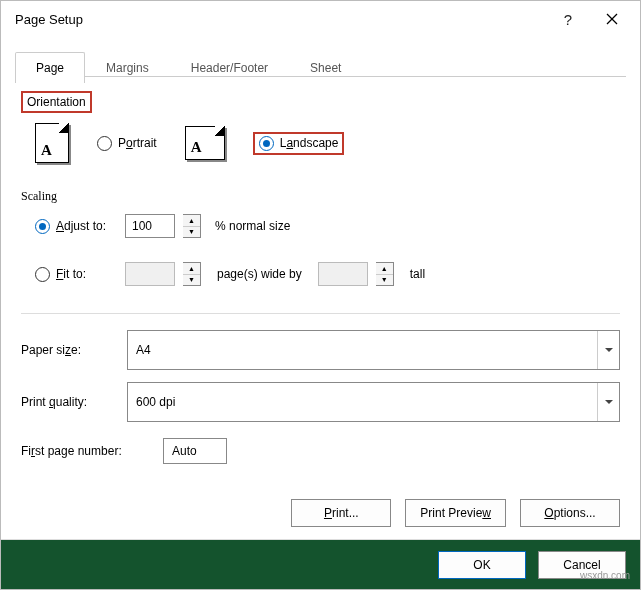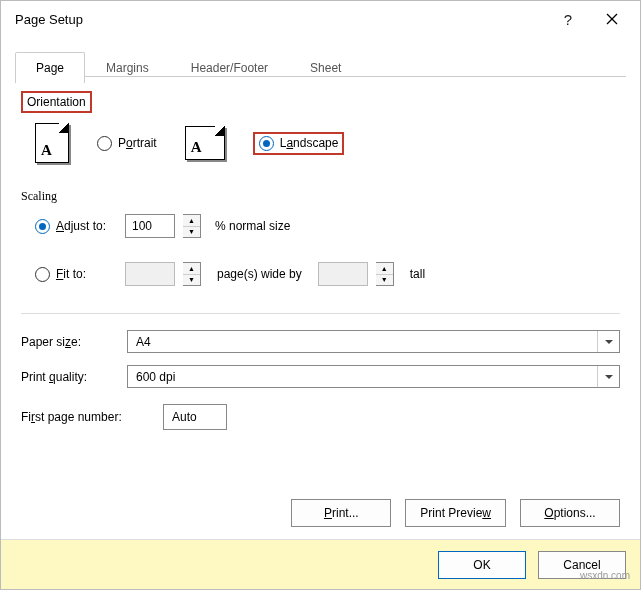--- a/index.html
+++ b/index.html
@@ -30,27 +30,27 @@
   .scaling-opts { margin: 10px 0 0 14px; display: grid; grid-template-columns: 90px auto; row-gap: 21px; align-items: center; }
   .spinner-wrap { display: inline-flex; align-items: center; gap: 8px; }
   .num-input { width: 50px; height: 24px; border: 1px solid #888; padding: 2px 6px; background: #fff; }
   .num-input.disabled { background: #f0f0f0; border-color: #bbb; color: #888; }
   .spin-btns { width: 18px; height: 24px; border: 1px solid #888; border-left: none; display: flex; flex-direction: column; background: #f5f5f5; }
   .spin-btns div { flex: 1; display: flex; align-items: center; justify-content: center; font-size: 7px; line-height: 1; }
   .spin-btns div:first-child { border-bottom: 1px solid #ccc; }
   hr { border: none; border-top: 1px solid #ddd; margin: 24px 0 16px 0; }
   .form-row { display: flex; align-items: center; margin-bottom: 12px; gap: 12px; }
   .form-row .lbl { width: 94px; }
-  .select { flex: 1; height: 23px; border: 1px solid #888; display: flex; align-items: center; padding: 0 8px; position: relative; background: #fff; }
+  .select { flex: 1; height: 40px; border: 1px solid #888; display: flex; align-items: center; padding: 0 8px; position: relative; background: #fff; }
   .select .sel-arrow { position: absolute; right: 0; top: 0; bottom: 0; width: 22px; border-left: 1px solid #ccc; display: flex; align-items: center; justify-content: center; }
   .select .sel-arrow::after { content: ""; border-left: 4px solid transparent; border-right: 4px solid transparent; border-top: 4px solid #444; }
   .text-input { height: 26px; border: 1px solid #888; padding: 2px 8px; width: 64px; background: #fff; }
   .btn-row { display: flex; justify-content: flex-end; gap: 14px; padding: 0 6px; position: absolute; left: 14px; right: 14px; bottom: 62px; }
   .btn { min-width: 100px; height: 28px; border: 1px solid #888; background: #fdfdfd; display: flex; align-items: center; justify-content: center; padding: 0 14px; }
-  .footer { position: absolute; left: 0; right: 0; bottom: 0; height: 50px; border-top: 1px solid #ddd; background: #fef9c3; display: flex; align-items: center; justify-content: flex-end; gap: 12px; padding: 0 14px; }
+  .footer { position: absolute; left: 0; right: 0; bottom: 0; height: 50px; border-top: 1px solid #ddd; background: #14532d; display: flex; align-items: center; justify-content: flex-end; gap: 12px; padding: 0 14px; }
   .footer .btn { min-width: 88px; }
   .footer .btn.primary { border-color: #0067c0; }
   .watermark { position: absolute; right: 10px; bottom: 8px; font-size: 10px; color: #999; }
   .u { text-decoration: underline; }
 </style>
 </head>
 <body>
 
 <div class="dialog">
 

